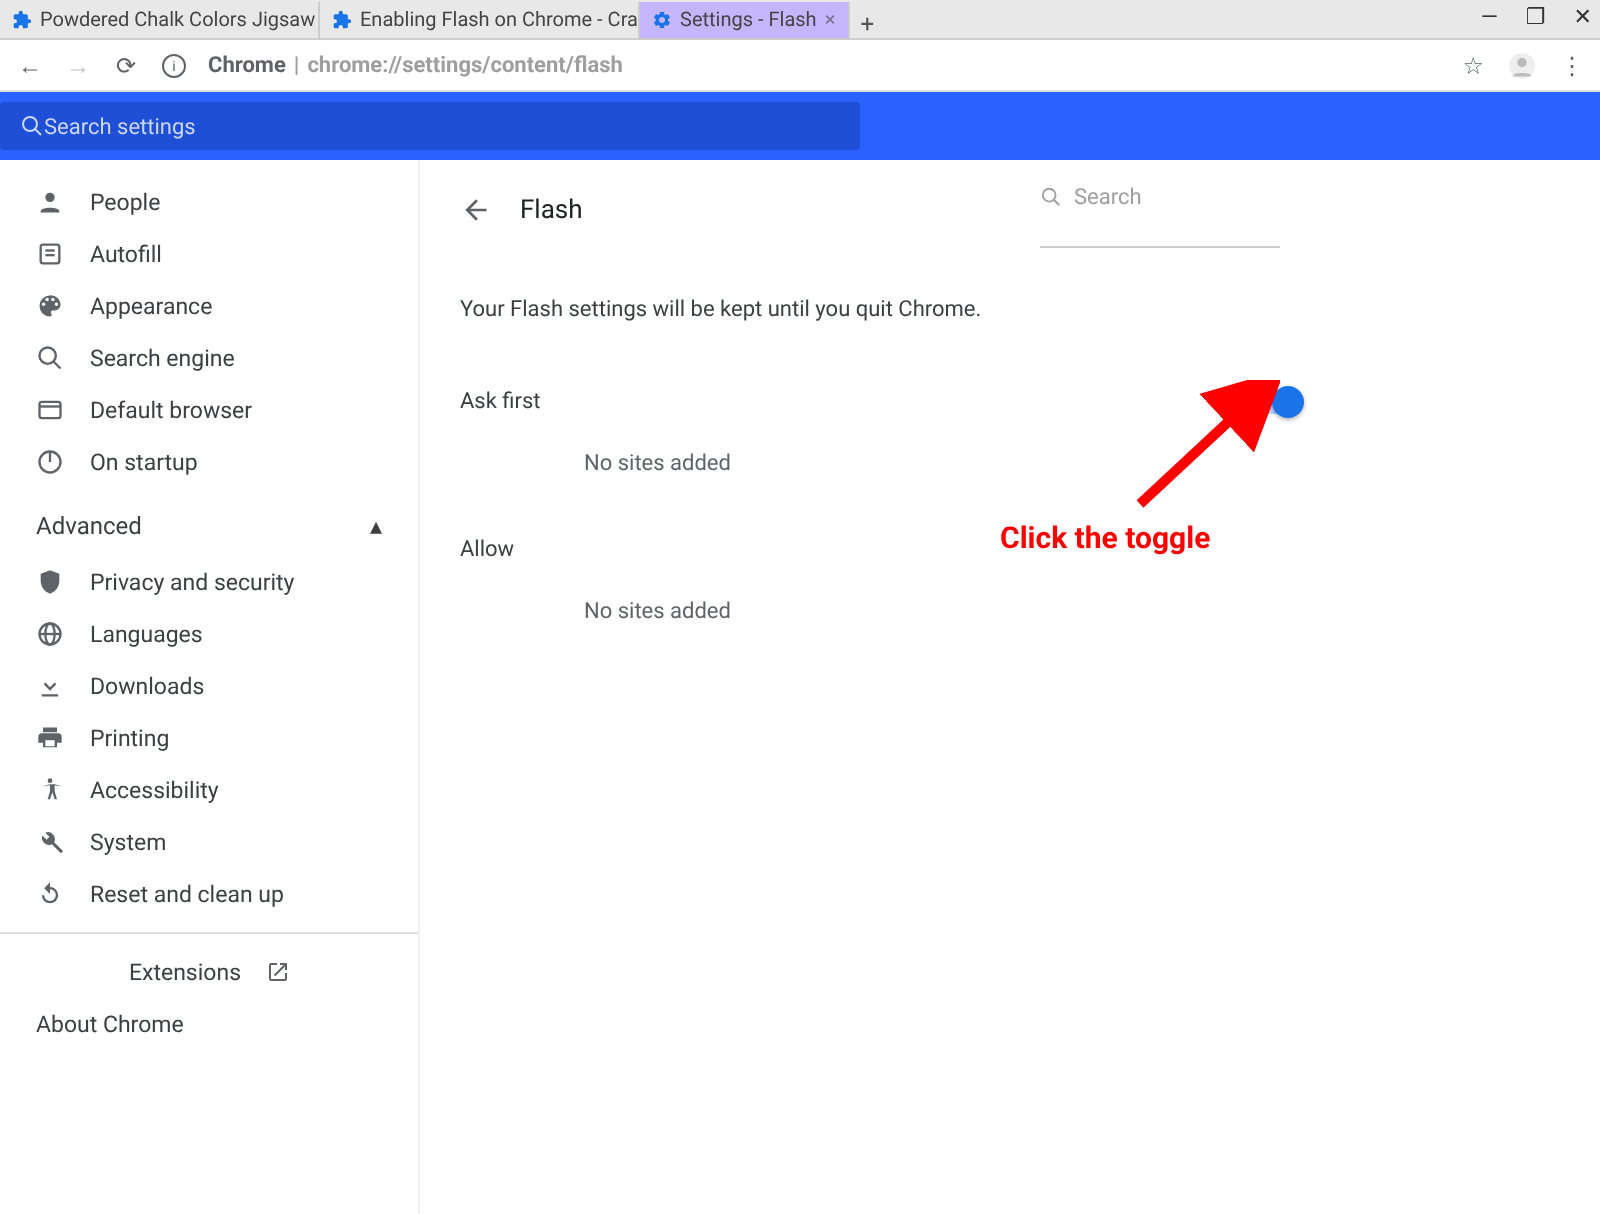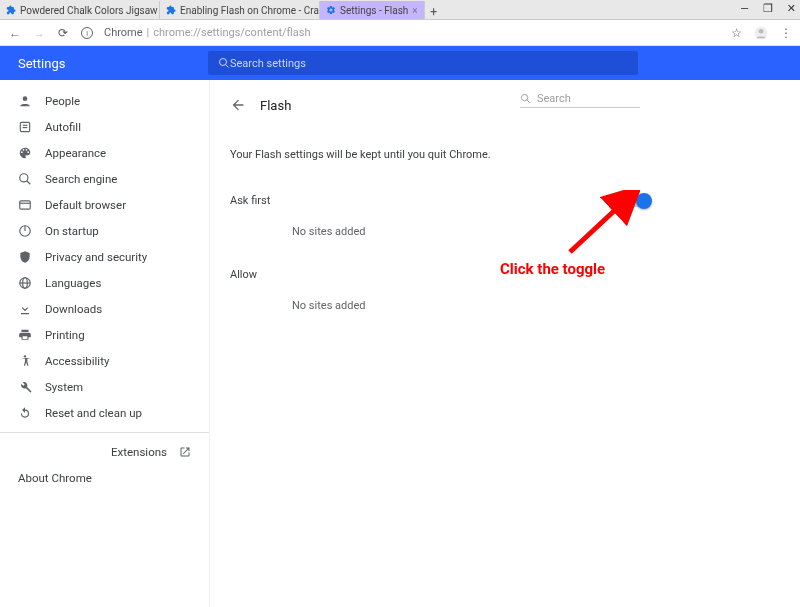--- a/index.html
+++ b/index.html
@@ -9,45 +9,45 @@
   .tab-strip { height: 20px; background: #e8e8e8; display: flex; align-items: flex-end; border-bottom: 1px solid #ccc; }
   .tab { height: 18px; display: flex; align-items: center; gap: 4px; padding: 0 6px; font-size: 10px; color: #444; border-right: 1px solid #ccc; max-width: 160px; overflow: hidden; white-space: nowrap; }
   .tab.active { background: #c4b5fd; }
   .tab .favicon { width: 10px; height: 10px; flex-shrink: 0; }
   .tab .close { flex-shrink: 0; opacity: .6; }
   .newtab { width: 18px; display:flex; align-items:center; justify-content:center; color:#555; }
   .window-controls { position:absolute; right:4px; top:2px; display:flex; gap:14px; font-size:11px; color:#333; }
   
   .addr-bar { height: 26px; display:flex; align-items:center; gap: 10px; padding: 0 8px; border-bottom: 1px solid #e0e0e0; background:#fff; }
   .addr-icon { width:14px; color:#5f6368; font-size:12px; display:flex; align-items:center; justify-content:center; }
-  .addr-text { flex:1; font-size:11px; color:#9e9e9e; display:flex; align-items:center; }
+  .addr-text { flex:1; font-size:11px; color:#9e9e9e; display:flex; align-items:center;font-weight:bold; }
   .addr-text .host { color:#5f6368; }
   .addr-right { display:flex; gap:12px; align-items:center; }
   
   
   .blue-bar { height: 34px; background: #2962ff; display:flex; align-items:center; }
   .blue-title { color:#fff; font-size:13px; margin-left: 18px; width: 190px; }
   .blue-search { height:24px; background:#1e4fd6; border-radius:2px; flex: 0 0 430px; display:flex; align-items:center; padding:0 10px; color:#cbd6f7; font-size:11px; }
   
   .content-area { display:flex; height: calc(607px - 20px - 26px - 34px); }
   
   
   .sidebar { width: 210px; background:#fff; padding-top: 8px; font-size:11.5px; color:#3c4043; border-right: 1px solid #f1f1f1; }
   .side-item { display:flex; align-items:center; gap:12px; height:26px; padding: 0 18px; cursor:pointer; }
   .side-item .ic { width:15px; color:#5f6368; display:flex; align-items:center; }
   .side-label { display:flex; align-items:center; height:30px; padding:0 18px; font-size:12px; color:#3c4043; justify-content:space-between; margin-top:4px; }
   .side-divider { border-top:1px solid #e0e0e0; margin: 6px 0; }
-  .side-item.ext { justify-content:flex-end; }
+  .side-item.ext { justify-content:center; }
   
   
   .main { flex:1; background:#fff; padding: 10px 20px 0 20px; position:relative; }
   .card-head { display:flex; align-items:center; gap:14px; height:30px; }
   .card-head .back { color:#5f6368; cursor:pointer; }
   .card-title { font-size:13px; color:#202124; }
-  .card-search { position:absolute; right:40px; top:12px; display:flex; align-items:center; gap:6px; border-bottom:1px solid #ccc; width:120px; color:#9e9e9e; font-size:11px; padding-bottom:2px; }
+  .card-search { position:absolute; right:40px; top:12px; display:flex; align-items:center; gap:6px; border-bottom:1px solid #ccc; width:120px; color:#9e9e9e; font-size:11px; padding-bottom:18px; }
   
   .desc { font-size:11px; color:#3c4043; margin-top: 28px; }
   .setting-row { display:flex; align-items:flex-end; justify-content:space-between; margin-top: 33px; font-size:11px; color:#3c4043; padding-right: 10px; }
   .toggle { width:24px; height:12px; border-radius:6px; background:#b6d2ff; position:relative; }
   .toggle .knob { position:absolute; right:-2px; top:-2px; width:16px; height:16px; background:#1a73e8; border-radius:50%; box-shadow:0 1px 2px rgba(0,0,0,.3); }
   .section-label { font-size:11px; color:#3c4043; margin-top: 30px; }
   .no-sites { font-size:11px; color:#5f6368; margin-top: 18px; margin-left: 26px; padding-left: 36px; }
   
   
   .anno-text { position:absolute; color:#ff0000; font-family: Arial, sans-serif; font-size:15px; font-weight:bold; line-height:1.3; }
@@ -118,21 +118,20 @@
           <circle cx="12" cy="12" r="11" fill="#eee"></circle>
           <circle cx="12" cy="9" r="4" fill="#bbb"></circle>
           <path fill="#bbb" d="M4 21c0-4 16-4 16 0z"></path>
         </svg>
     </span>
     <span style="color:#5f6368">⋮</span>
   </div>
 </div>
 
 <div class="blue-bar">
-  <div class="blue-title">Settings</div>
   <div class="blue-search">
     <span>
       <svg width="12" height="12" viewBox="0 0 24 24">
           <circle cx="10" cy="10" r="7" fill="none" stroke="#cbd6f7" stroke-width="2"></circle>
           <line x1="15" y1="15" x2="21" y2="21" stroke="#cbd6f7" stroke-width="2"></line>
         </svg>
     </span>
     <span>Search settings</span>
   </div>
 </div>
@@ -188,20 +187,24 @@
     <div class="side-item">
       <span class="ic">
           <svg width="14" height="14" viewBox="0 0 24 24">
             <circle cx="12" cy="12" r="9" fill="none" stroke="#5f6368" stroke-width="2"></circle>
             <line x1="12" y1="3" x2="12" y2="12" stroke="#5f6368" stroke-width="2"></line>
           </svg>
         </span>
       <span>On startup</span>
     </div>
 
+    <div class="side-label">
+      <span>Advanced</span>
+      <span>▴</span>
+    </div>
 
     <div class="side-item">
       <span class="ic">
           <svg width="14" height="14" viewBox="0 0 24 24">
             <path fill="#5f6368" d="M12 2 4 5v6c0 5 3.4 9.7 8 11 4.6-1.3 8-6 8-11V5l-8-3z"></path>
           </svg>
         </span>
       <span>Privacy and security</span>
     </div>
     <div class="side-item">

